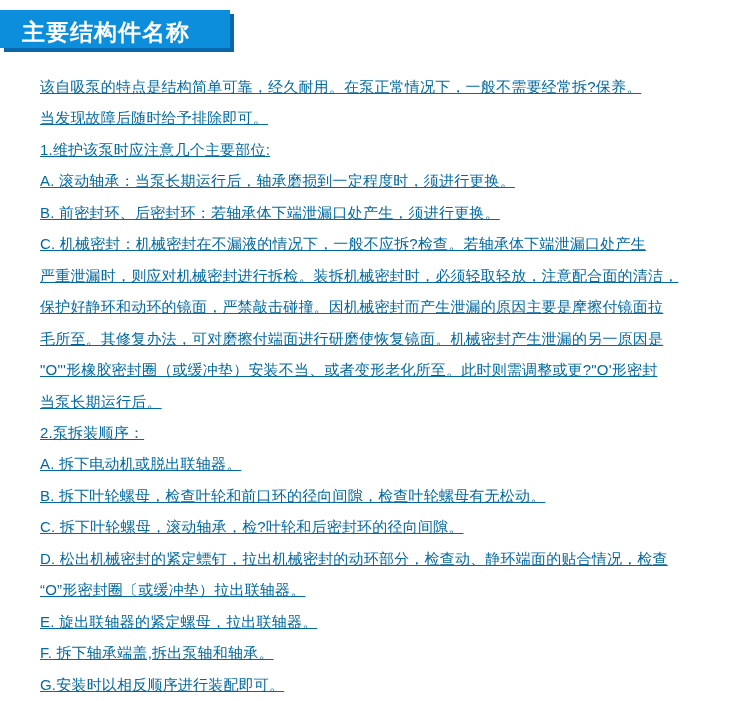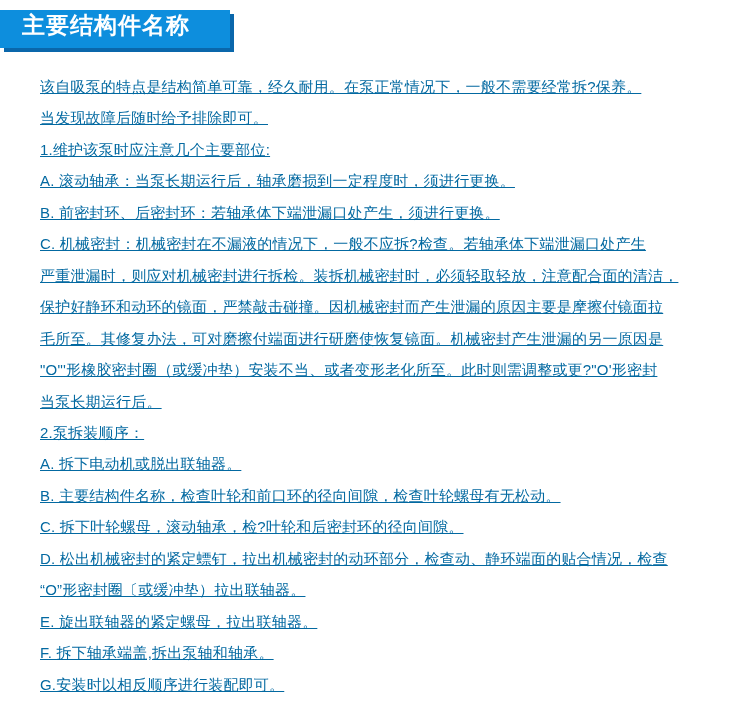--- a/index.html
+++ b/index.html
@@ -14,21 +14,21 @@
   }
   .title-banner {
     position: absolute;
     left: 0;
     top: 10px;
     width: 230px;
     height: 38px;
     background: #0d8edd;
     box-shadow: 4px 4px 0 #0a67ab;
     display: flex;
-    align-items: flex-start;
+    align-items: flex-end;
     padding-left: 22px;
   }
   .title-banner .title-text {
     color: #ffffff;
     font-size: 23px;
     font-weight: bold;
     letter-spacing: 1px;
     white-space: nowrap;
   }
   .content {
@@ -60,20 +60,20 @@
   <div class="line">A. 滚动轴承：当泵长期运行后，轴承磨损到一定程度时，须进行更换。</div>
   <div class="line">B. 前密封环、后密封环：若轴承体下端泄漏口处产生，须进行更换。</div>
   <div class="line">C. 机械密封：机械密封在不漏液的情况下，一般不应拆?检查。若轴承体下端泄漏口处产生</div>
   <div class="line">严重泄漏时，则应对机械密封进行拆检。装拆机械密封时，必须轻取轻放，注意配合面的清洁，</div>
   <div class="line">保护好静环和动环的镜面，严禁敲击碰撞。因机械密封而产生泄漏的原因主要是摩擦付镜面拉</div>
   <div class="line">毛所至。其修复办法，可对磨擦付端面进行研磨使恢复镜面。机械密封产生泄漏的另一原因是</div>
   <div class="line">"O"'形橡胶密封圈（或缓冲垫）安装不当、或者变形老化所至。此时则需调整或更?"O'形密封</div>
   <div class="line">当泵长期运行后。</div>
   <div class="line">2.泵拆装顺序：</div>
   <div class="line">A. 拆下电动机或脱出联轴器。</div>
-  <div class="line">B. 主要结构件名称，检查叶轮和前口环的径向间隙，检查叶轮螺母有无松动。</div>
+  <div class="line">B. 拆下叶轮螺母，检查叶轮和前口环的径向间隙，检查叶轮螺母有无松动。</div>
   <div class="line">C. 拆下叶轮螺母，滚动轴承，检?叶轮和后密封环的径向间隙。</div>
   <div class="line">D. 松出机械密封的紧定螵钉，拉出机械密封的动环部分，检查动、静环端面的贴合情况，检查</div>
   <div class="line">“O”形密封圈〔或缓冲垫）拉出联轴器。</div>
   <div class="line">E. 旋出联轴器的紧定螺母，拉出联轴器。</div>
   <div class="line">F. 拆下轴承端盖,拆出泵轴和轴承。</div>
   <div class="line">G.安装时以相反顺序进行装配即可。</div>
 </div>
 
 </body></html>

